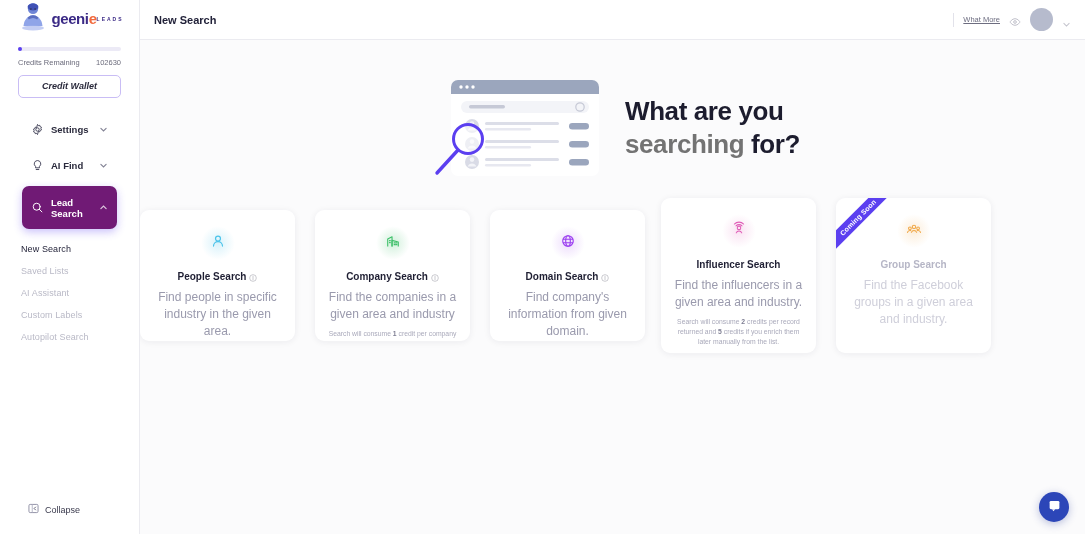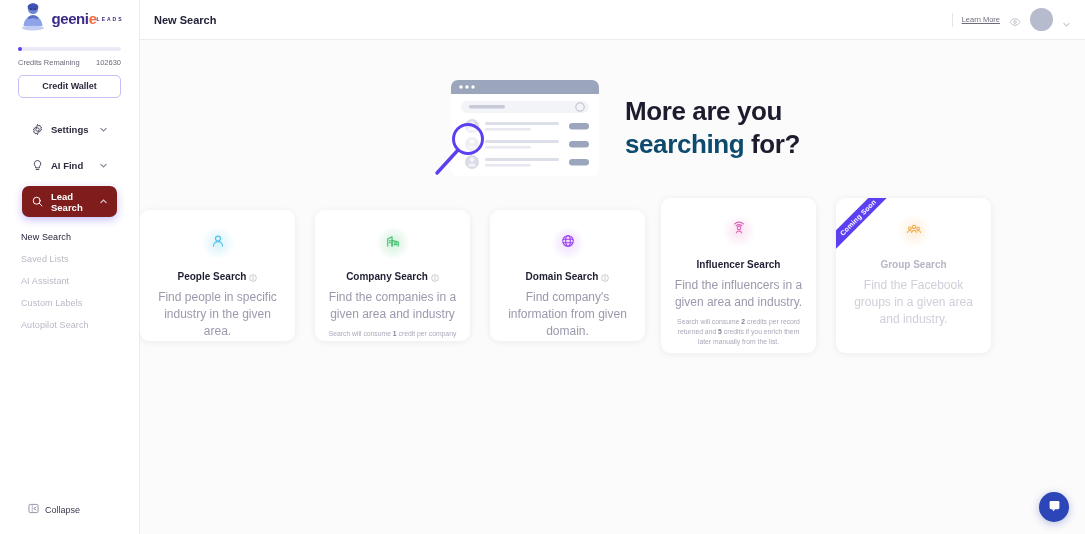--- a/index.html
+++ b/index.html
@@ -47,38 +47,38 @@
     width: 5px; background: #5b3ff0; border-radius: 3px;
   }
   .credits-row {
     display: flex; justify-content: space-between; align-items: center;
     font-size: 7.5px; color: #6b6b7b; margin-bottom: 8px;
   }
   .credit-wallet-btn {
     display: block; width: 100%; height: 23px; line-height: 21px;
     text-align: center; border: 1px solid #c9bdf5; border-radius: 5px;
     background: #fff; color: #2a2a3c; font-size: 9px; font-weight: bold;
-    cursor: pointer; font-family: inherit;
+    cursor: pointer; font-family: inherit; font-style: italic;
   }
 
   .nav { margin-top: 16px; padding: 0 22px; }
   .nav-item {
     display: flex; align-items: center; gap: 7px;
     height: 30px; padding: 0 9px; border-radius: 7px;
     font-size: 9.5px; font-weight: bold; color: #2a2a3c;
     cursor: pointer; margin-bottom: 6px;
   }
   .nav-item .ico { width: 13px; height: 13px; flex: 0 0 13px;
     display: flex; align-items: center; justify-content: center; }
   .nav-item .label { flex: 1; }
   .nav-item .chev { width: 9px; height: 9px; opacity: .75; }
   .nav-item.active {
-    background: #7f1d1d; color: #ffffff;
+    background: #701a75; color: #ffffff;
     box-shadow: 0 3px 9px rgba(91,63,240,.32);
-    height: 31px; margin-bottom: 9px;
+    height: 43px; margin-bottom: 9px;
   }
   .subnav { padding: 0 9px 0 21px; }
   .subnav-item {
     font-size: 9px; color: #b9b9c6; padding: 6px 0;
     cursor: pointer; letter-spacing: .1px;
   }
   .subnav-item.current { color: #24243a; font-weight: normal; }
 
   .collapse-btn {
     position: absolute; left: 28px; bottom: 18px;
@@ -113,21 +113,21 @@
   
   .hero {
     display: flex; align-items: center; justify-content: center;
     gap: 22px; padding-top: 32px; padding-bottom: 8px;
   }
   .hero-illu { width: 178px; height: 112px; position: relative; }
   .hero-title {
     font-size: 26px; font-weight: bold; color: #1c1c2e;
     line-height: 1.28; letter-spacing: -0.4px;
   }
-  .hero-title .accent { color: #0c4a6e; }
+  .hero-title .accent { color: #737373; }
 
   
   .cards {
     display: flex; flex-direction: row; align-items: center;
     gap: 16px; margin-top: 6px;
   }
   .card-row { display: flex; gap: 20px; justify-content: center; }
   .card {
     width: 155px; background: #ffffff; border-radius: 9px;
     box-shadow: 0 1px 7px rgba(30,30,60,.07);
@@ -275,21 +275,21 @@
       <span>Collapse</span>
     </div>
   </aside>
 
   <section class="main">
 
     <header class="topbar">
       <div class="page-title">New Search</div>
       <div class="topbar-right">
         <div class="vdiv"></div>
-        <span class="learn-more">Learn More</span>
+        <span class="learn-more">What More</span>
         <span class="eye-ico">
           <svg viewBox="0 0 18 18" width="12" height="12" fill="none" stroke="#7b7b90" stroke-width="1.3">
             <path d="M1.5 9S4.5 4 9 4s7.5 5 7.5 5-3 5-7.5 5S1.5 9 1.5 9z"></path>
               <circle cx="9" cy="9" r="2"></circle>
           </svg>
         </span>
         <div class="avatar"></div>
         <span class="chev-small">
           <svg viewBox="0 0 12 12" width="9" height="9" fill="none" stroke="#8b8b9e" stroke-width="1.4" stroke-linecap="round">
               <path d="M2.5 4.5L6 8l3.5-3.5"></path>
@@ -333,21 +333,21 @@
               <path d="M42.7 94.4a4.6 4.6 0 0 1 8.6 0z" fill="#f3f4f8"></path>
               <rect x="60" y="86" width="74" height="3" rx="1.5" fill="#dcdee8"></rect>
               <rect x="60" y="92" width="46" height="2.6" rx="1.3" fill="#e7e8f0"></rect>
               <rect x="144" y="87" width="20" height="6.6" rx="3.3" fill="#9ba6bd"></rect>
             </g>
             <path d="M12 101 L33 78" stroke="#5b3ff0" stroke-width="3.4" stroke-linecap="round"></path>
             <circle cx="43" cy="67" r="14.5" fill="rgba(255,255,255,.55)" stroke="#5b3ff0" stroke-width="3"></circle>
           </svg>
         </div>
         <h1 class="hero-title">
-          <span>More are you</span><br>
+          <span>What are you</span><br>
           <span class="accent">searching</span><span> for?</span>
         </h1>
       </div>
 
       <div class="cards">
 
         <div class="card-row">
 
           <div class="card row1">
             <div class="card-ico" style="background:radial-gradient(circle, rgba(76,195,234,.22) 0%, rgba(76,195,234,0) 70%);">

